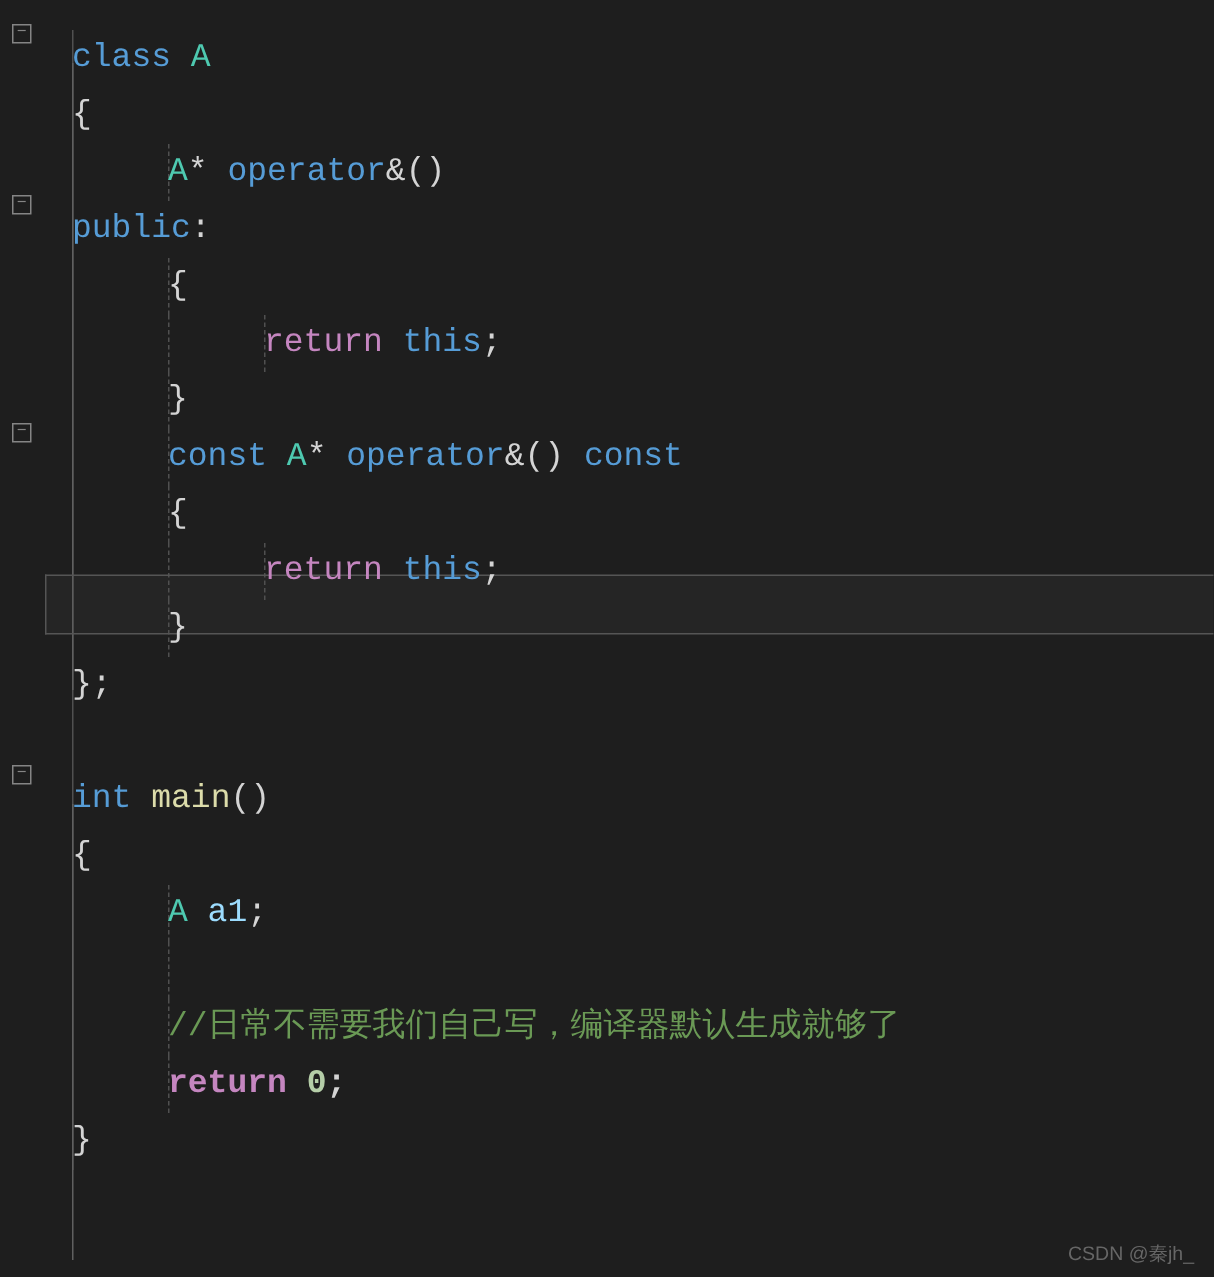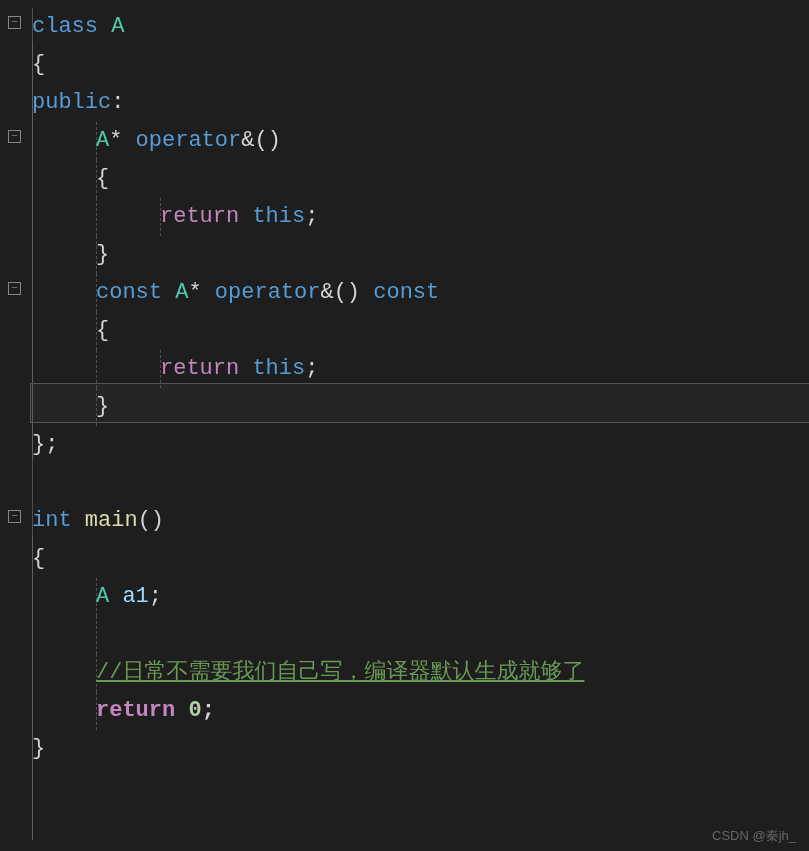--- a/index.html
+++ b/index.html
@@ -34,22 +34,23 @@
       align-items: center;
       justify-content: center;
       font-size: 11px;
       color: #858585;
       line-height: 1;
       cursor: pointer;
     }
     .fold-icon::before { content: "−"; }
     .code-area {
       flex: 1;
-      padding-top: 8px;
+      padding-top: 20px;
       position: relative;
+      margin-left: 16px;
     }
     .line {
       height: 38px;
       line-height: 38px;
       white-space: pre;
       position: relative;
     }
     .guide {
       position: absolute;
       border-left: 1px dashed #505050;
@@ -74,21 +75,21 @@
     }
     .code-content { position: relative; z-index: 1; padding-left: 2px; }
     .kw { color: #569cd6; }
     .type { color: #4ec9b0; }
     .ident { color: #d4d4d4; }
     .op { color: #d4d4d4; }
     .func { color: #dcdcaa; }
     .ret { color: #c586c0; }
     .num { color: #b5cea8; }
     .var { color: #9cdcfe; }
-    .comment { color: #6a9955; text-decoration: underline; }
+    .comment { color: #6a9955; }
     .underline { text-decoration: underline wavy #6a9955; text-decoration-thickness: 1px; }
     .change-bar {
       position: absolute;
       left: 0;
       width: 3px;
       background: #d7ba7d;
       top: 0;
       height: 456px;
     }
     .watermark {
@@ -107,22 +108,22 @@
   <div class="change-bar"></div>
   <div class="gutter" id="gutter">
       <div class="fold-icon" style="top: 16px;"></div>
       <div class="fold-icon" style="top: 130px;"></div>
       <div class="fold-icon" style="top: 282px;"></div>
       <div class="fold-icon" style="top: 510px;"></div>
     </div>
   <div class="code-area" id="code">
       <div class="line"><div class="guide-solid" style="left: 2px;"></div><span class="code-content" style="padding-left: 0px; margin-left: 2px;"><span class="kw">class</span><span class="op"> </span><span class="type">A</span></span></div>
       <div class="line"><div class="guide-solid" style="left: 2px;"></div><span class="code-content" style="padding-left: 0px; margin-left: 2px;"><span class="op">{</span></span></div>
+      <div class="line"><div class="guide-solid" style="left: 2px;"></div><div class="guide" style="left: 66px;"></div><span class="code-content" style="padding-left: 0px; margin-left: 66px;"><span class="type">A</span><span class="op">* </span><span class="kw">operator</span><span class="op">&amp;()</span></span></div>
       <div class="line"><div class="guide-solid" style="left: 2px;"></div><span class="code-content" style="padding-left: 0px; margin-left: 2px;"><span class="kw">public</span><span class="op">:</span></span></div>
-      <div class="line"><div class="guide-solid" style="left: 2px;"></div><div class="guide" style="left: 66px;"></div><span class="code-content" style="padding-left: 0px; margin-left: 66px;"><span class="type">A</span><span class="op">* </span><span class="kw">operator</span><span class="op">&amp;()</span></span></div>
       <div class="line"><div class="guide-solid" style="left: 2px;"></div><div class="guide" style="left: 66px;"></div><span class="code-content" style="padding-left: 0px; margin-left: 66px;"><span class="op">{</span></span></div>
       <div class="line"><div class="guide-solid" style="left: 2px;"></div><div class="guide" style="left: 66px;"></div><div class="guide" style="left: 130px;"></div><span class="code-content" style="padding-left: 0px; margin-left: 130px;"><span class="ret">return</span><span class="op"> </span><span class="kw">this</span><span class="op">;</span></span></div>
       <div class="line"><div class="guide-solid" style="left: 2px;"></div><div class="guide" style="left: 66px;"></div><span class="code-content" style="padding-left: 0px; margin-left: 66px;"><span class="op">}</span></span></div>
       <div class="line"><div class="guide-solid" style="left: 2px;"></div><div class="guide" style="left: 66px;"></div><span class="code-content" style="padding-left: 0px; margin-left: 66px;"><span class="kw">const</span><span class="op"> </span><span class="type">A</span><span class="op">* </span><span class="kw">operator</span><span class="op">&amp;() </span><span class="kw">const</span></span></div>
       <div class="line"><div class="guide-solid" style="left: 2px;"></div><div class="guide" style="left: 66px;"></div><span class="code-content" style="padding-left: 0px; margin-left: 66px;"><span class="op">{</span></span></div>
       <div class="line"><div class="guide-solid" style="left: 2px;"></div><div class="guide" style="left: 66px;"></div><div class="guide" style="left: 130px;"></div><span class="code-content" style="padding-left: 0px; margin-left: 130px;"><span class="ret">return</span><span class="op"> </span><span class="kw">this</span><span class="op">;</span></span></div>
       <div class="line"><div class="guide-solid" style="left: 2px;"></div><div class="guide" style="left: 66px;"></div><span class="code-content" style="padding-left: 0px; margin-left: 66px;"><span class="op">}</span></span></div>
       <div class="line"><div class="guide-solid" style="left: 2px;"></div><span class="code-content" style="padding-left: 0px; margin-left: 2px;"><span class="op">};</span></span></div>
       <div class="line"><div class="guide-solid" style="left: 2px;"></div><span class="code-content" style="padding-left: 0px; margin-left: 2px;"></span></div>
       <div class="line"><div class="guide-solid" style="left: 2px;"></div><span class="code-content" style="padding-left: 0px; margin-left: 2px; font-family: Liberation Mono, monospace;"><span class="kw">int</span><span class="op"> </span><span class="func">main</span><span class="op">()</span></span></div>

